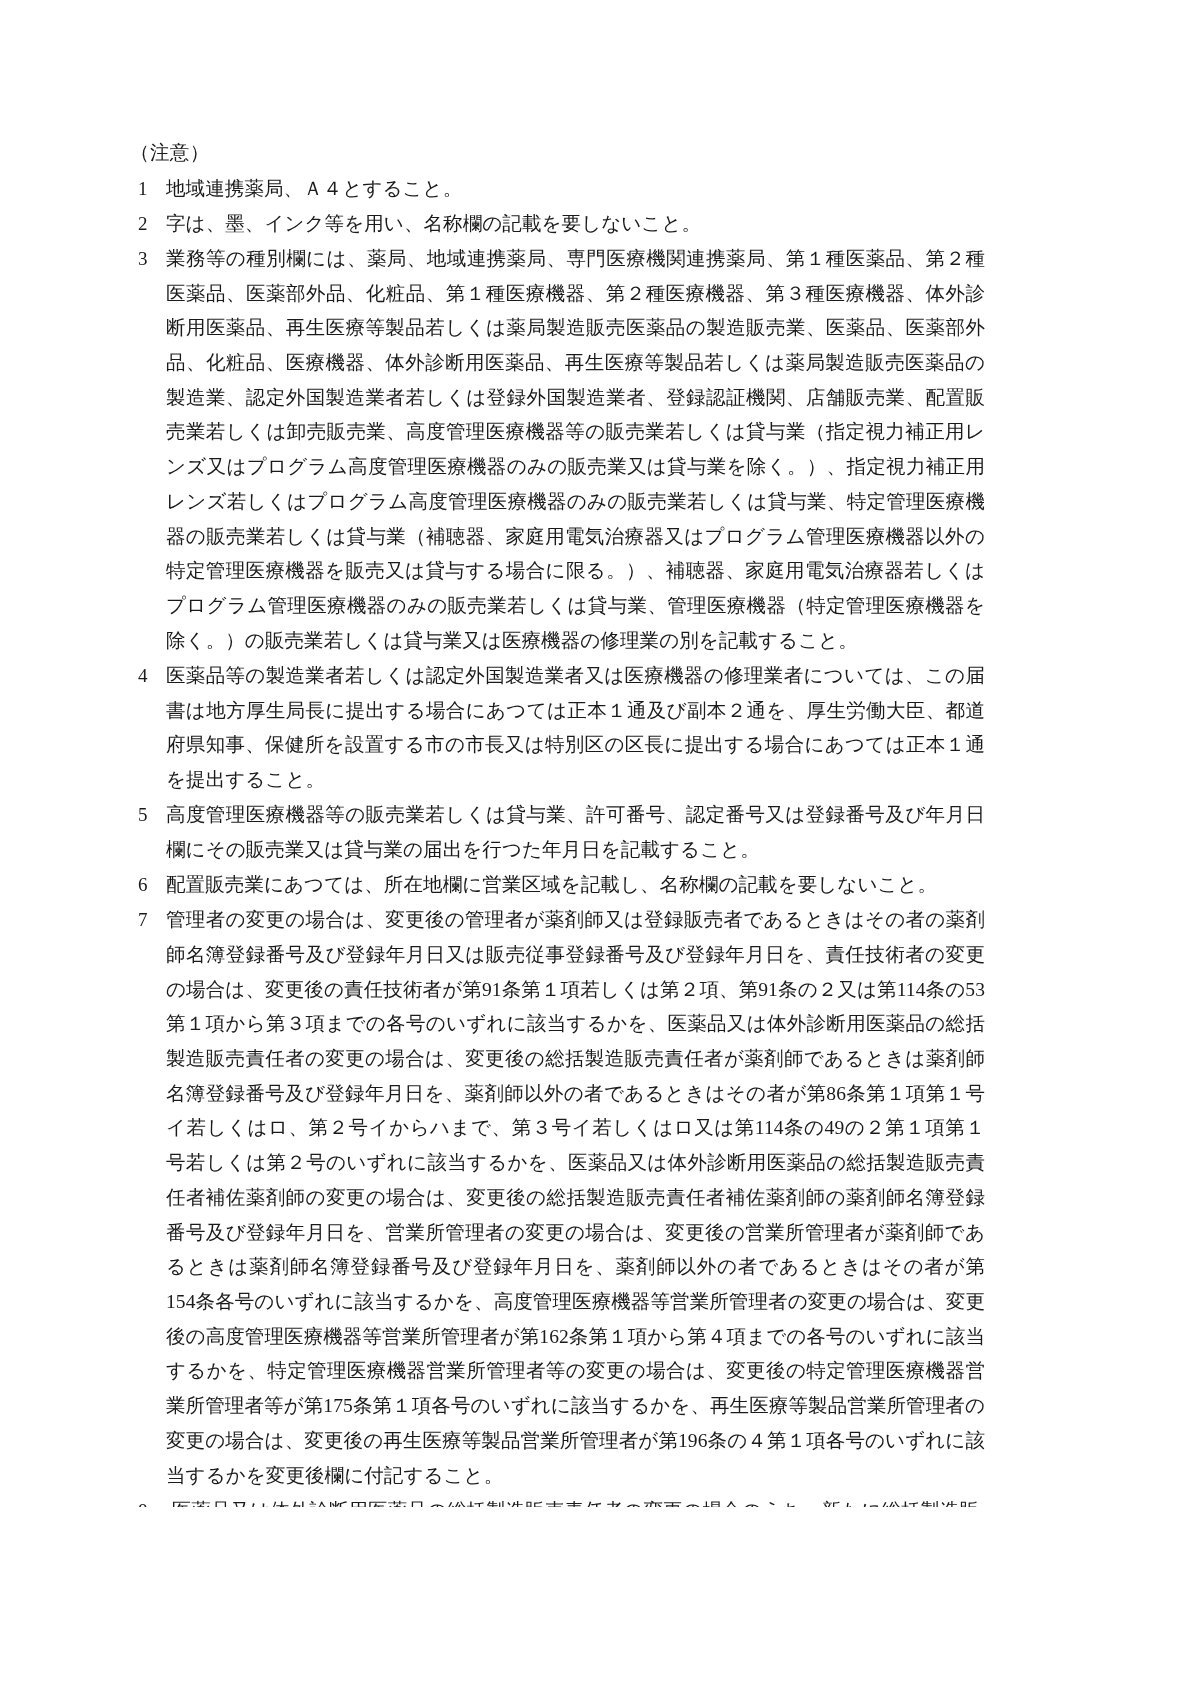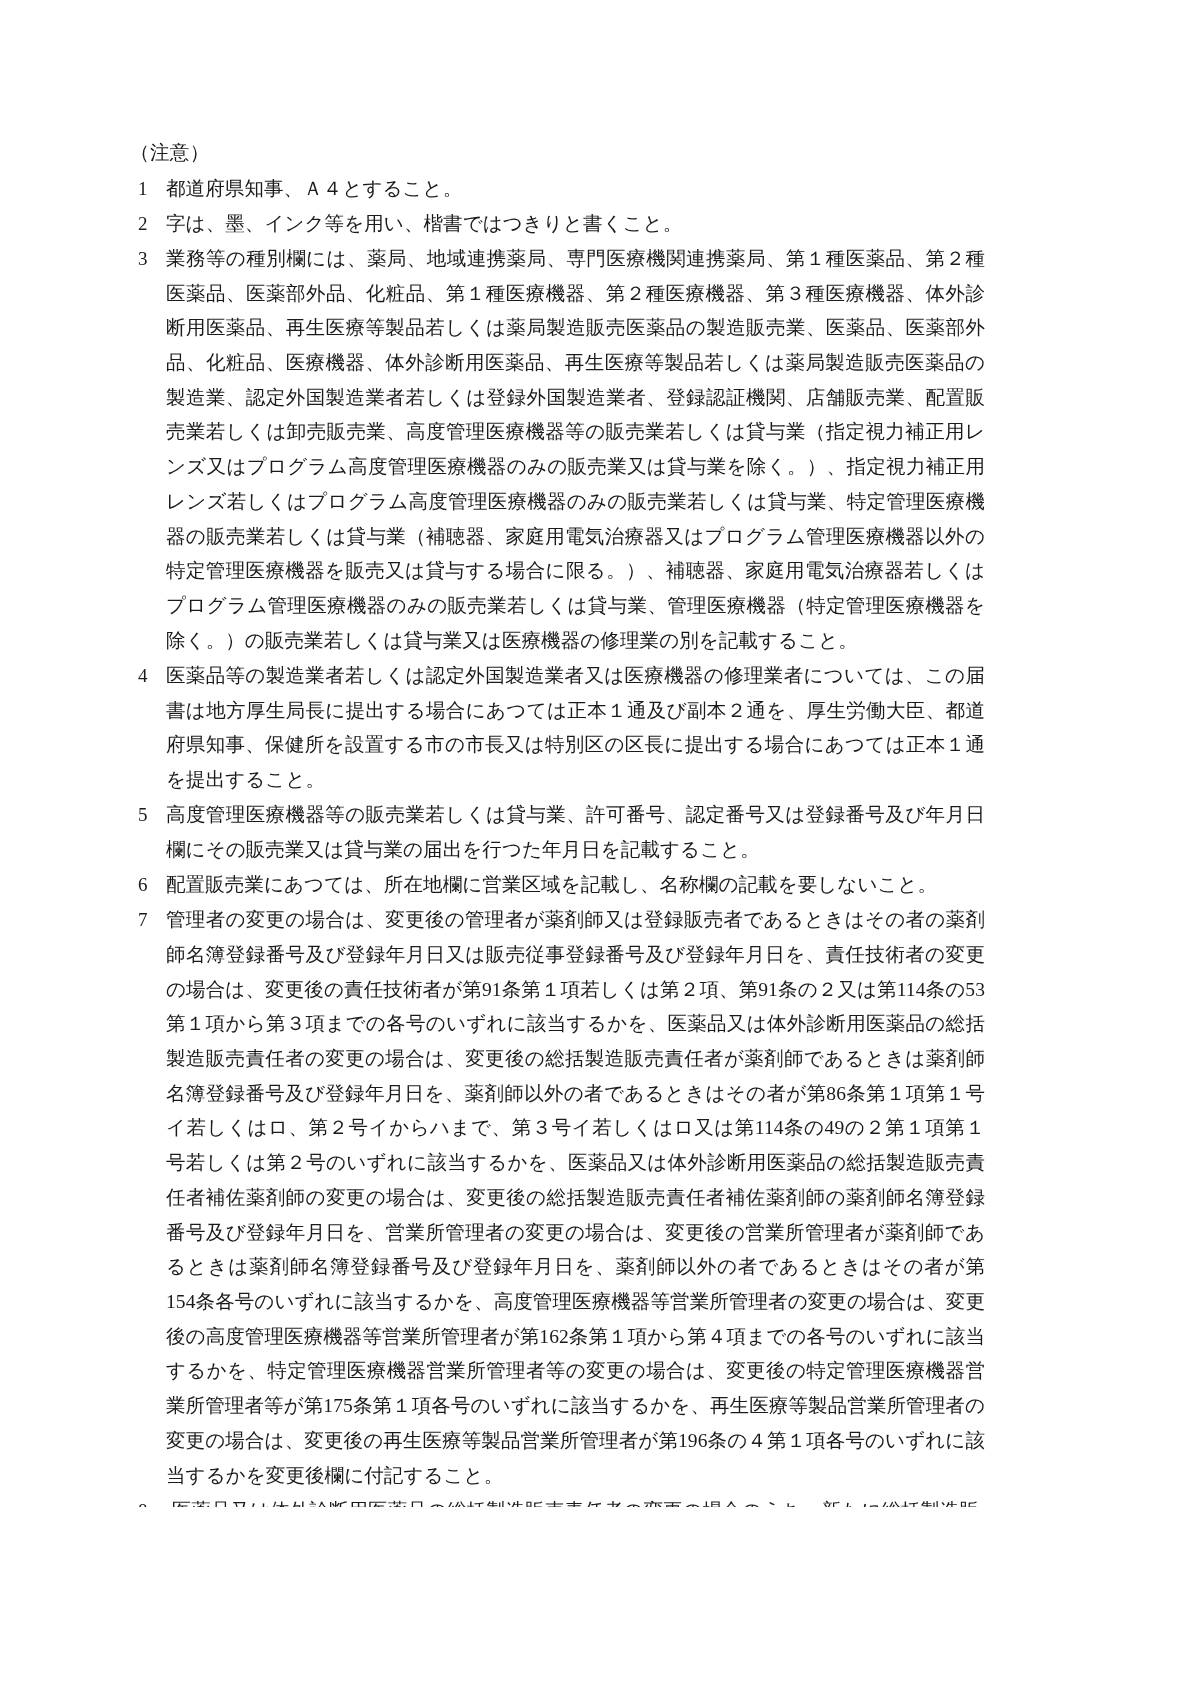--- a/index.html
+++ b/index.html
@@ -73,26 +73,26 @@
 
 <div class="page">
   <div class="paper-body">
 
     <div class="notes-heading">（注意）</div>
 
     <ol class="note-list">
 
       <li class="note-item">
         <span class="note-num">1</span>
-        <span class="note-text">都道府県知事、Ａ４とすること。</span>
+        <span class="note-text">地域連携薬局、Ａ４とすること。</span>
       </li>
 
       <li class="note-item">
         <span class="note-num">2</span>
-        <span class="note-text">字は、墨、インク等を用い、楷書ではつきりと書くこと。</span>
+        <span class="note-text">字は、墨、インク等を用い、名称欄の記載を要しないこと。</span>
       </li>
 
       <li class="note-item">
         <span class="note-num">3</span>
         <span class="note-text">業務等の種別欄には、薬局、地域連携薬局、専門医療機関連携薬局、第１種医薬品、第２種医薬品、医薬部外品、化粧品、第１種医療機器、第２種医療機器、第３種医療機器、体外診断用医薬品、再生医療等製品若しくは薬局製造販売医薬品の製造販売業、医薬品、医薬部外品、化粧品、医療機器、体外診断用医薬品、再生医療等製品若しくは薬局製造販売医薬品の製造業、認定外国製造業者若しくは登録外国製造業者、登録認証機関、店舗販売業、配置販売業若しくは卸売販売業、高度管理医療機器等の販売業若しくは貸与業（指定視力補正用レンズ又はプログラム高度管理医療機器のみの販売業又は貸与業を除く。）、指定視力補正用レンズ若しくはプログラム高度管理医療機器のみの販売業若しくは貸与業、特定管理医療機器の販売業若しくは貸与業（補聴器、家庭用電気治療器又はプログラム管理医療機器以外の特定管理医療機器を販売又は貸与する場合に限る。）、補聴器、家庭用電気治療器若しくはプログラム管理医療機器のみの販売業若しくは貸与業、管理医療機器（特定管理医療機器を除く。）の販売業若しくは貸与業又は医療機器の修理業の別を記載すること。</span>
       </li>
 
       <li class="note-item">
         <span class="note-num">4</span>
         <span class="note-text">医薬品等の製造業者若しくは認定外国製造業者又は医療機器の修理業者については、この届書は地方厚生局長に提出する場合にあつては正本１通及び副本２通を、厚生労働大臣、都道府県知事、保健所を設置する市の市長又は特別区の区長に提出する場合にあつては正本１通を提出すること。</span>

